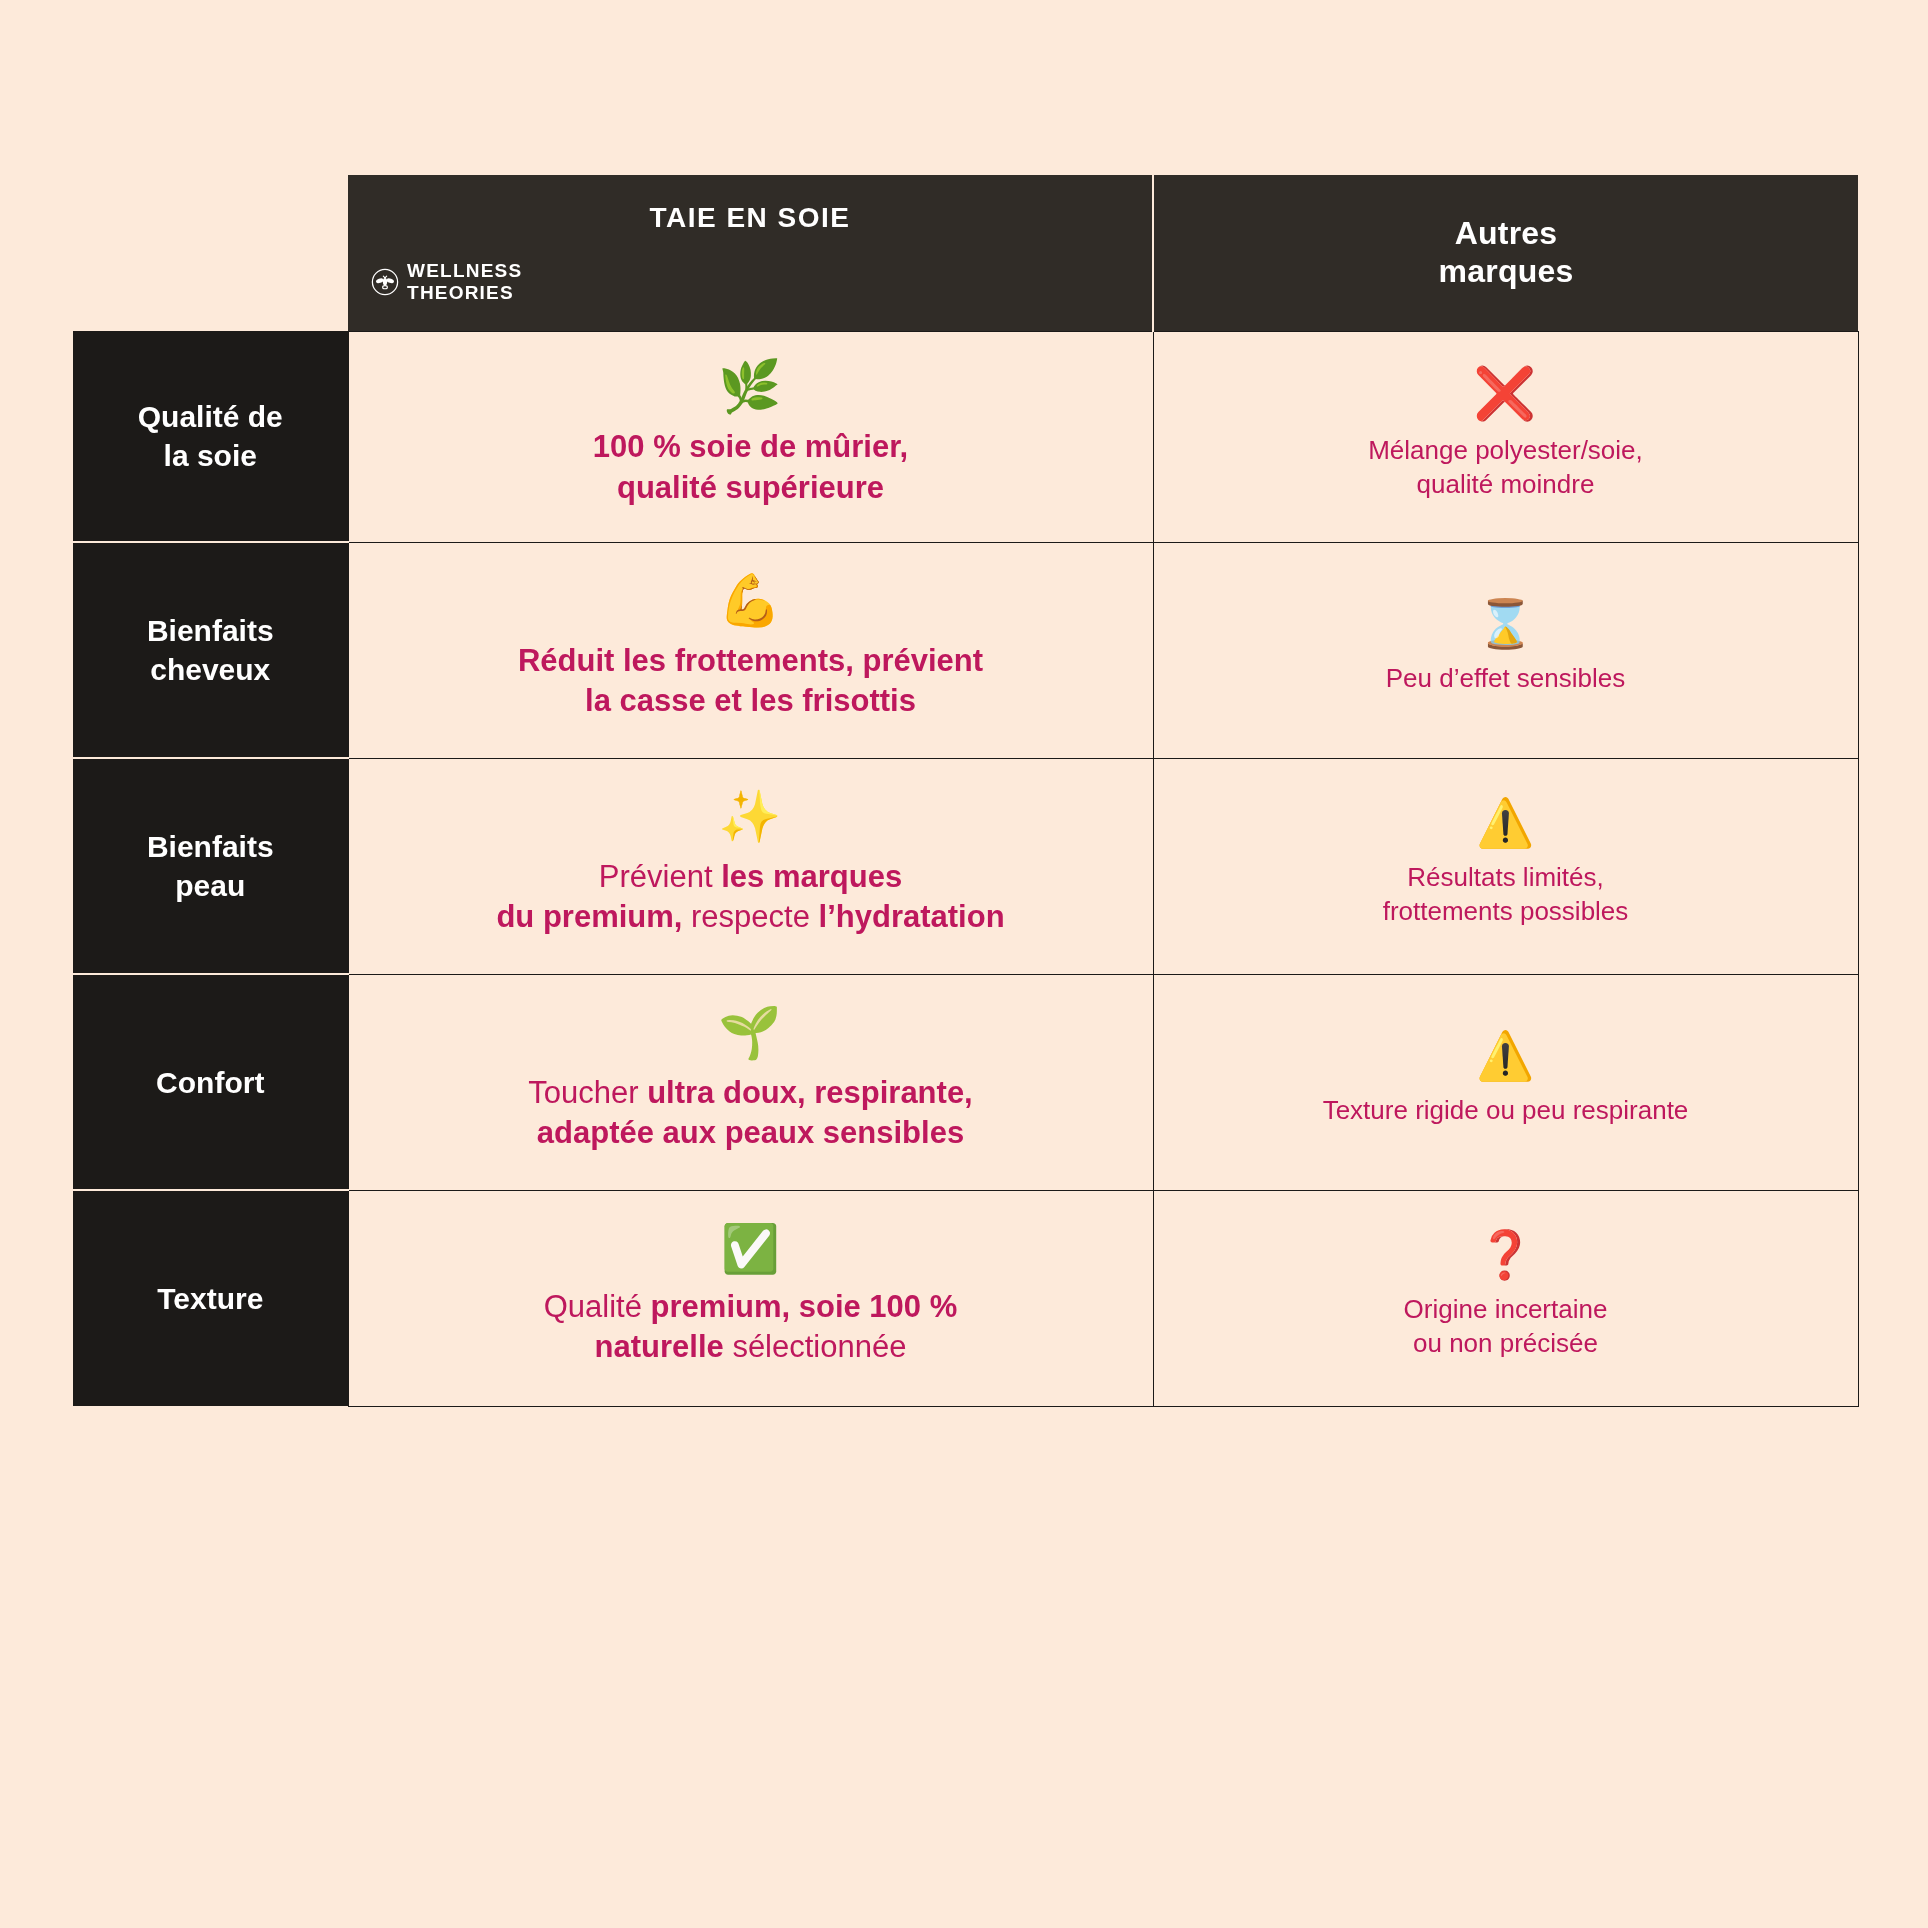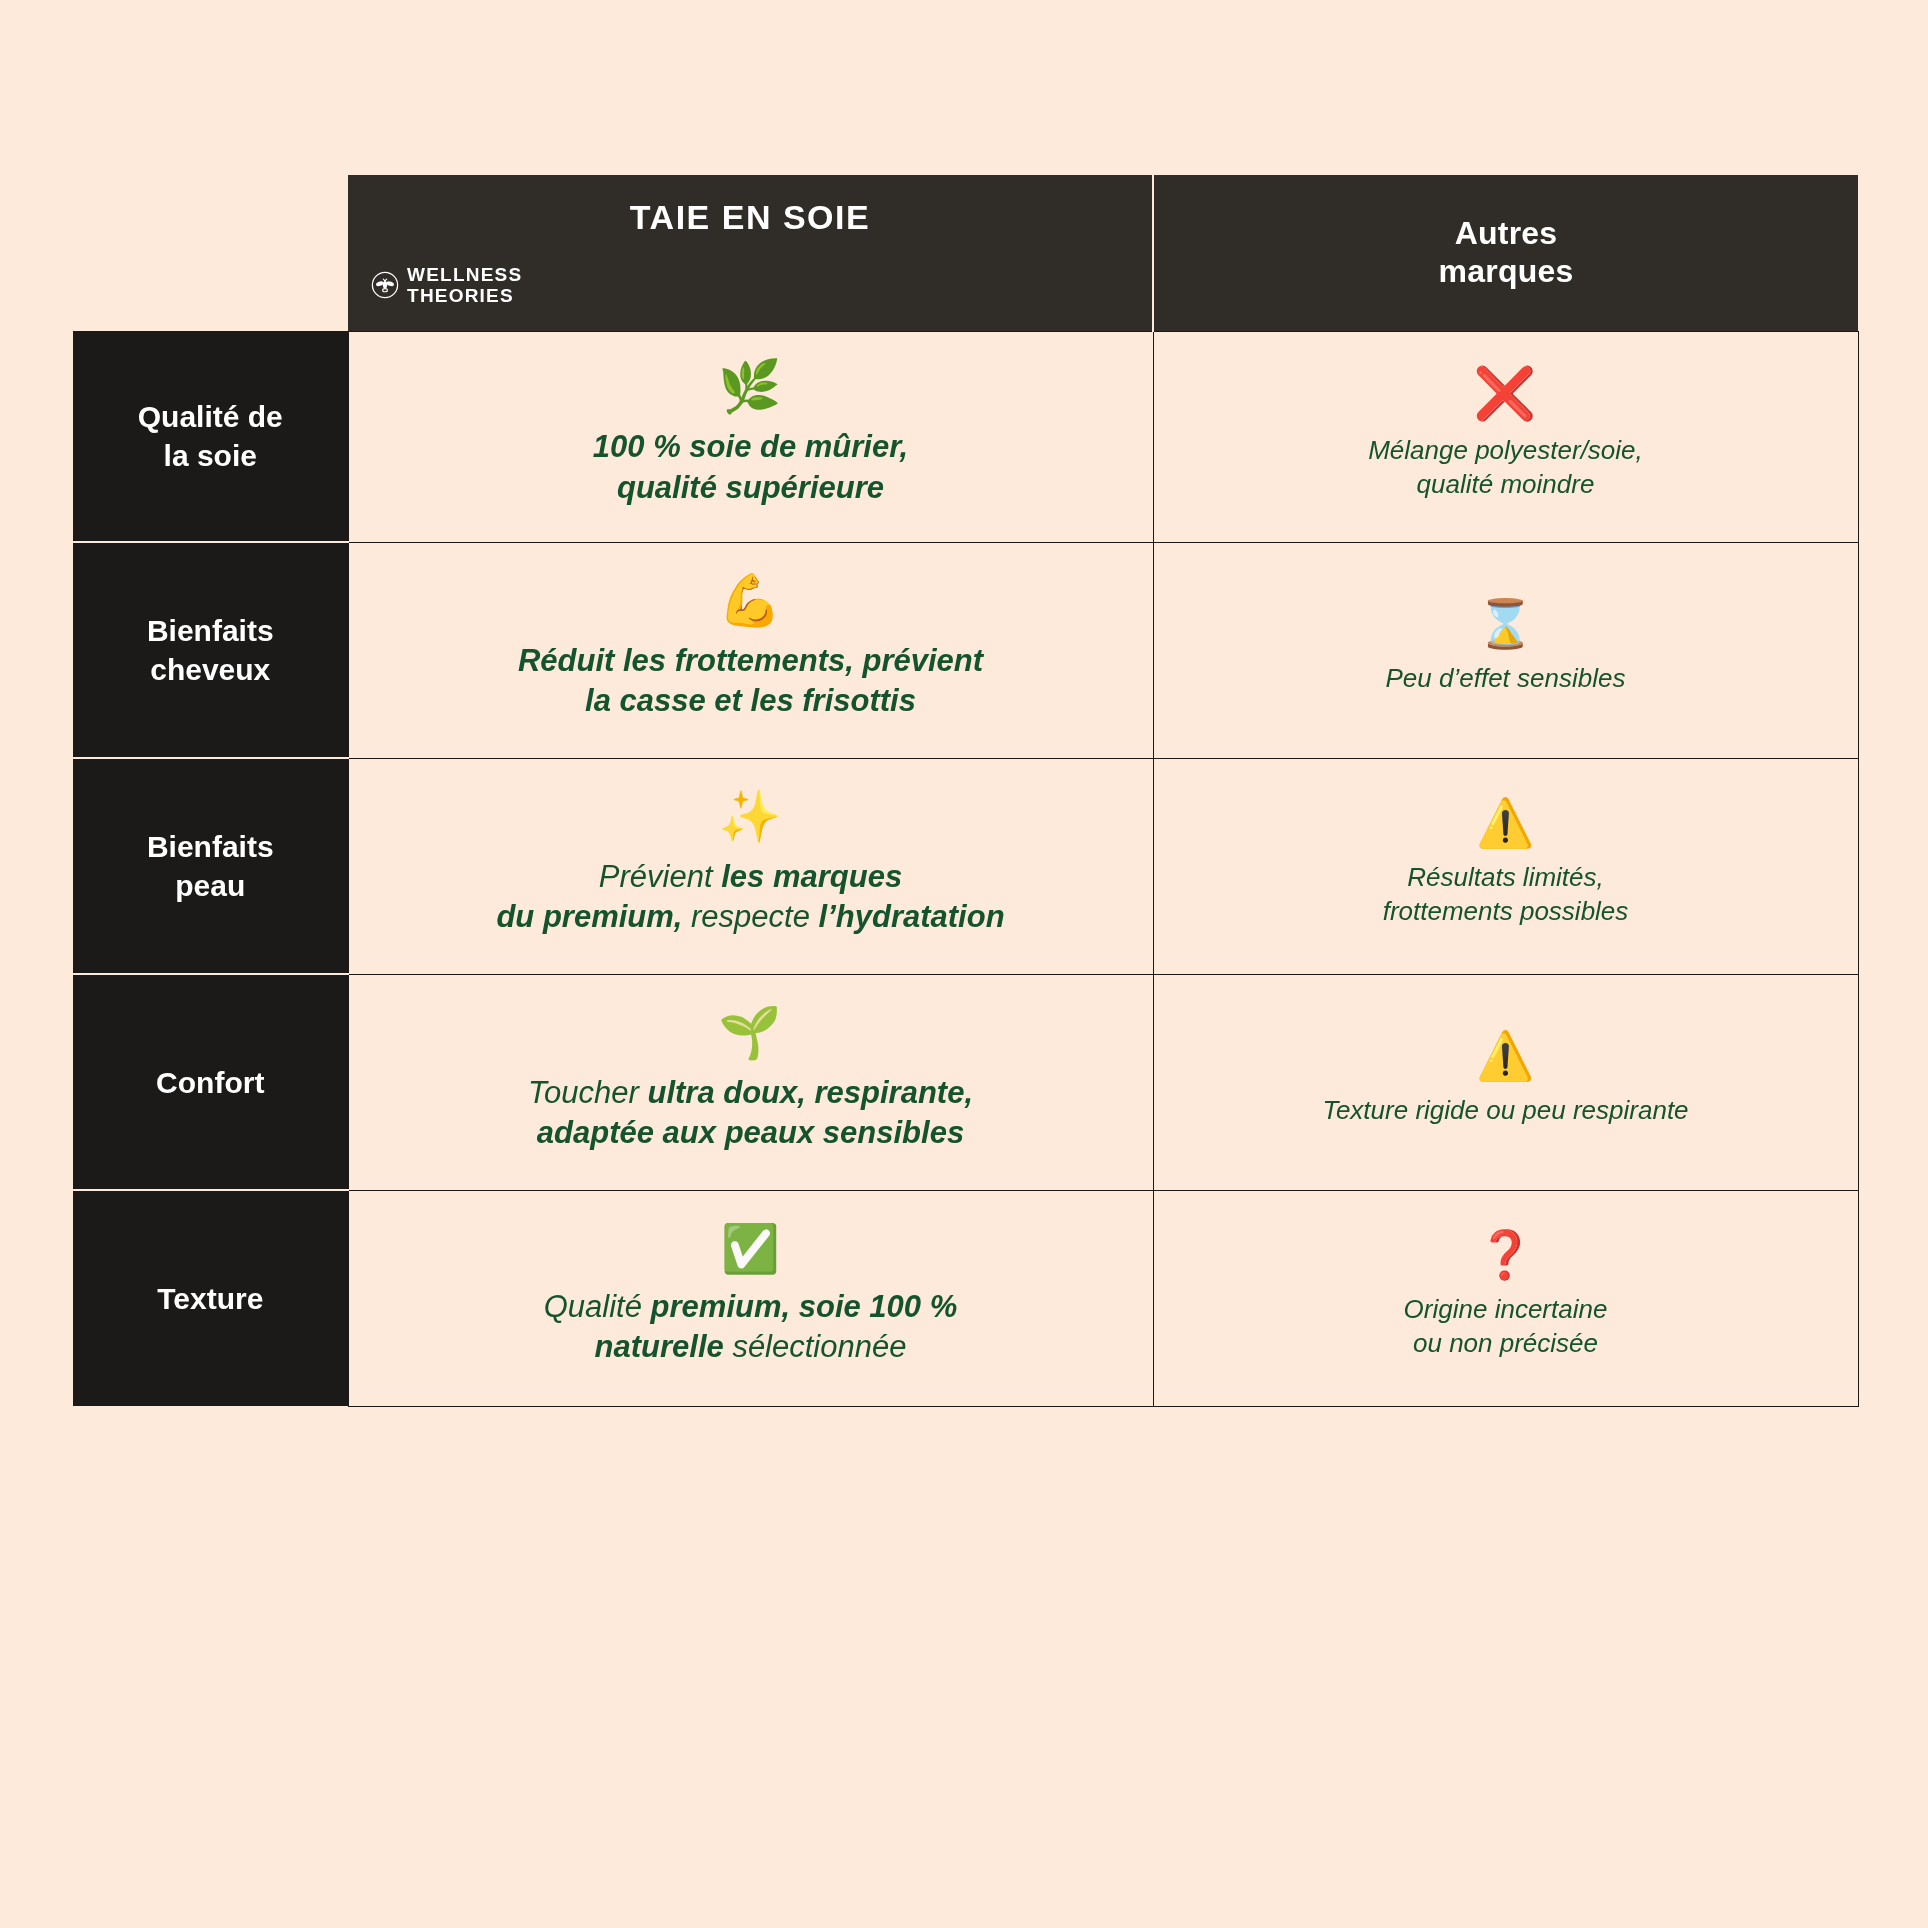--- a/index.html
+++ b/index.html
@@ -50,21 +50,21 @@
     color: #ffffff;
     text-align: center;
     vertical-align: middle;
     height: 156px;
     padding: 9.4px 22.6px;
     border: none;
   }
   .hdr-cell.brand { border-right: 2.8px solid #fdeada; }
 
   .brand-title {
-    font-size: 34px;
+    font-size: 28px;
     font-weight: 700;
     letter-spacing: 1.5px;
     line-height: 1.1;
     margin-bottom: 27px;
   }
 
   .brand-logo {
     display: flex;
     align-items: center;
     gap: 8.5px;
@@ -122,22 +122,21 @@
     line-height: 1;
     margin-bottom: 15px;
     display: block;
     font-family: "DejaVu Sans", sans-serif;
   }
   .cell-icon.small { font-size: 47px; }
 
   .cell-text {
     font-size: 31px;
     line-height: 1.3;
-    color: #14532d;
-    font-style: italic;
+    color: #be185d;
   }
   .cell-text.bold { font-weight: 700; }
   .cell-text b { font-weight: 700; }
 
   .others-col .cell-text {
     font-size: 26px;
     font-weight: 400;
   }
 
   

